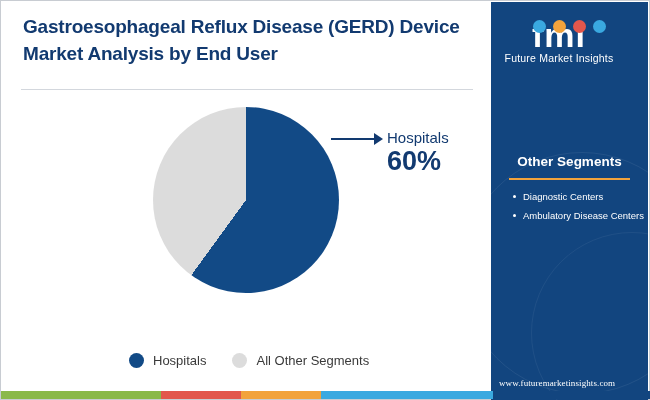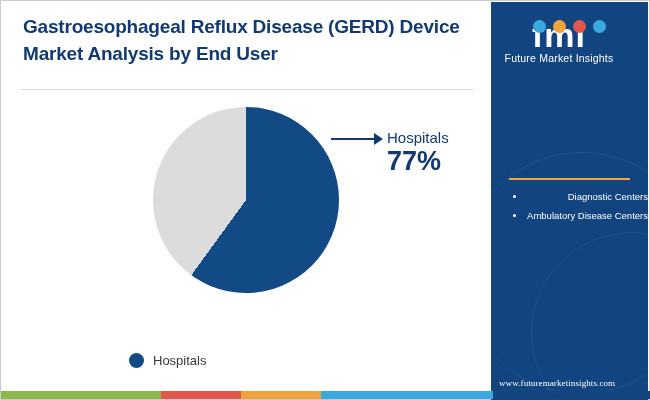--- a/index.html
+++ b/index.html
@@ -103,21 +103,21 @@
   .seg-title{
     position:absolute;left:0;top:152px;width:157px;text-align:center;
     font-size:13.5px;font-weight:bold;color:#ffffff;
   }
   .seg-rule{
     position:absolute;left:18px;top:176px;width:121px;height:2px;
     background:#f2a33c;
   }
   .seg-list{
     position:absolute;left:20px;top:186px;width:135px;
-    margin:2px;padding:0;list-style:none;text-align:right;
+    margin:2px;padding:0;list-style:none;
   }
   .seg-list li{
     position:relative;padding-left:10px;margin-bottom:6px;
     font-size:9.5px;color:#ffffff;line-height:13px;
   }
   .seg-list li:before{
     content:"";position:absolute;left:0;top:5px;width:3px;height:3px;
     background:#ffffff;border-radius:50%;
   }
 
@@ -141,42 +141,47 @@
     <div class="title">Gastroesophageal Reflux Disease (GERD) Device Market Analysis by End User</div>
     <div class="title-rule"></div>
 
     <div class="pie-wrap">
       <div class="pie" id="pie-slices" style="background: conic-gradient(rgb(18, 74, 134) 0deg, rgb(18, 74, 134) 216deg, rgb(220, 220, 220) 216deg, rgb(220, 220, 220) 360deg);"></div>
     </div>
 
     <div class="callout-line"></div>
     <div class="callout-arrow"></div>
     <div class="callout-label">Hospitals</div>
-    <div class="callout-value">77%</div>
+    <div class="callout-value">60%</div>
 
     <div class="legend" id="legend">
         <div class="legend-item">
           <span class="legend-dot" style="background: rgb(18, 74, 134);"></span>
           <span class="legend-text">Hospitals</span>
+        </div>
+        <div class="legend-item">
+          <span class="legend-dot" style="background: rgb(220, 220, 220);"></span>
+          <span class="legend-text">All Other Segments</span>
         </div>
       </div>
   </div>
 
   <div class="right">
     <div class="logo">
       <div class="logo-dots" id="logo-dots">
           <span style="background: rgb(58, 169, 224);"></span>
           <span style="background: rgb(242, 163, 60);"></span>
           <span style="background: rgb(226, 87, 76);"></span>
           <span style="background: rgb(58, 169, 224);"></span>
         </div>
       <div class="logo-fmi">fmi</div>
       <div class="logo-sub">Future Market Insights</div>
     </div>
 
+    <div class="seg-title">Other Segments</div>
     <div class="seg-rule"></div>
     <ul class="seg-list" id="seg-list">
         <li>Diagnostic Centers</li>
         <li>Ambulatory Disease Centers</li>
       </ul>
 
     <div class="site">www.futuremarketinsights.com</div>
   </div>
 
   <div class="stripe" id="stripe">

